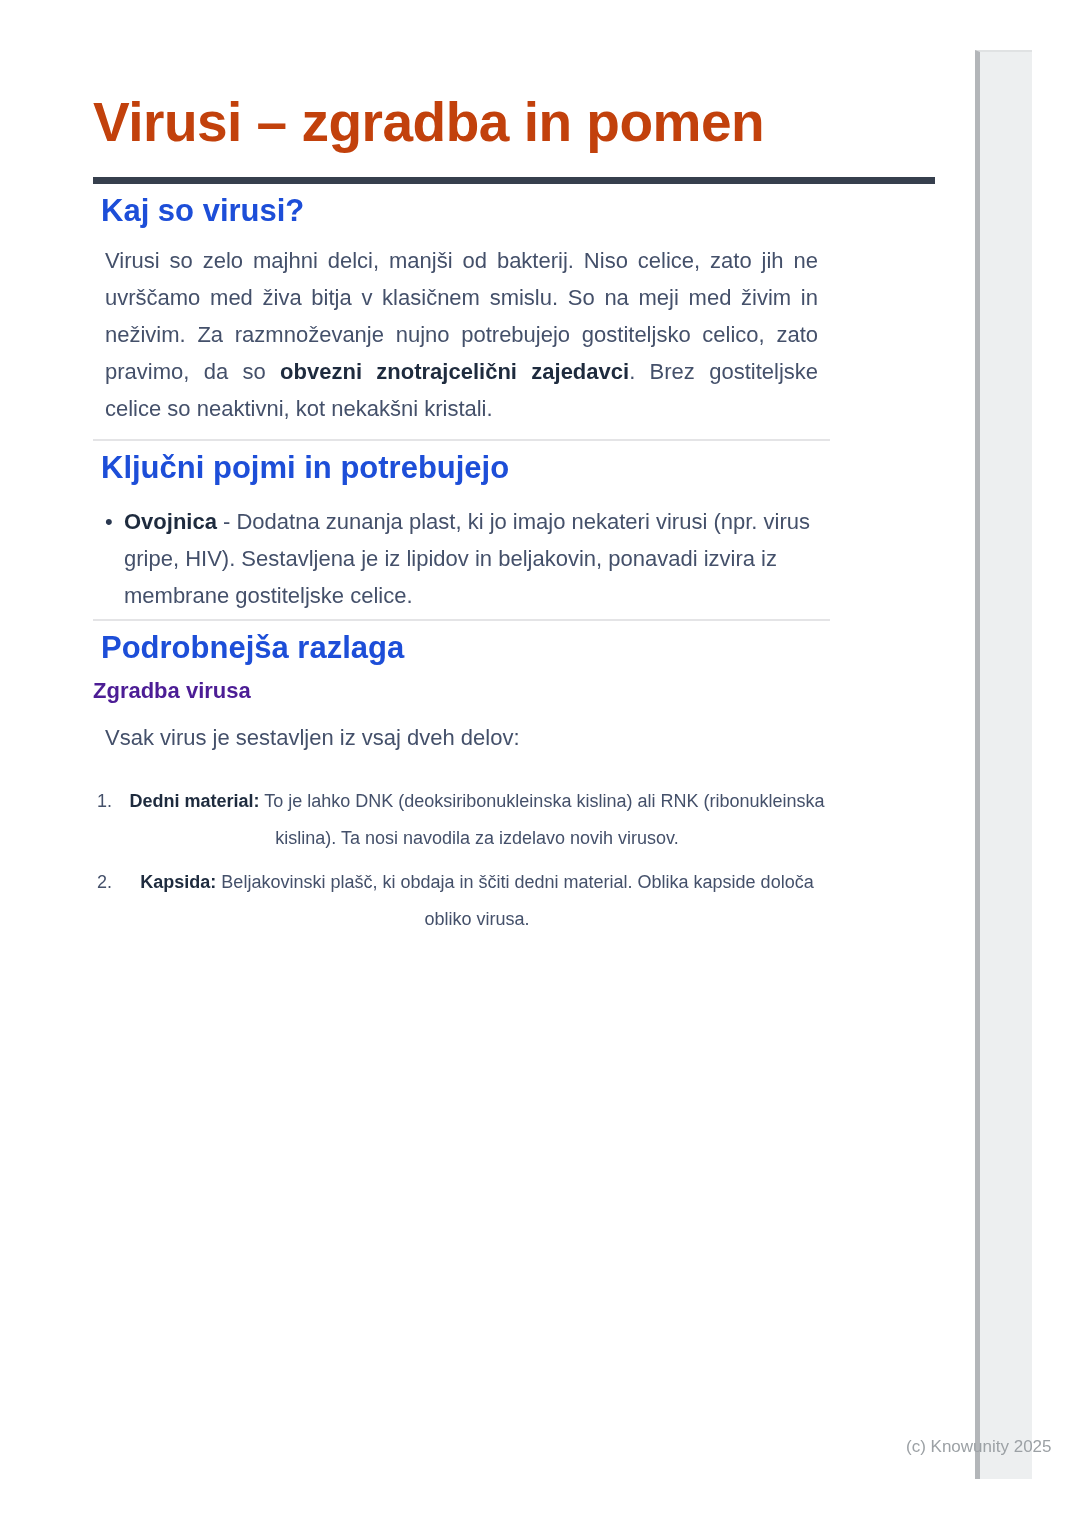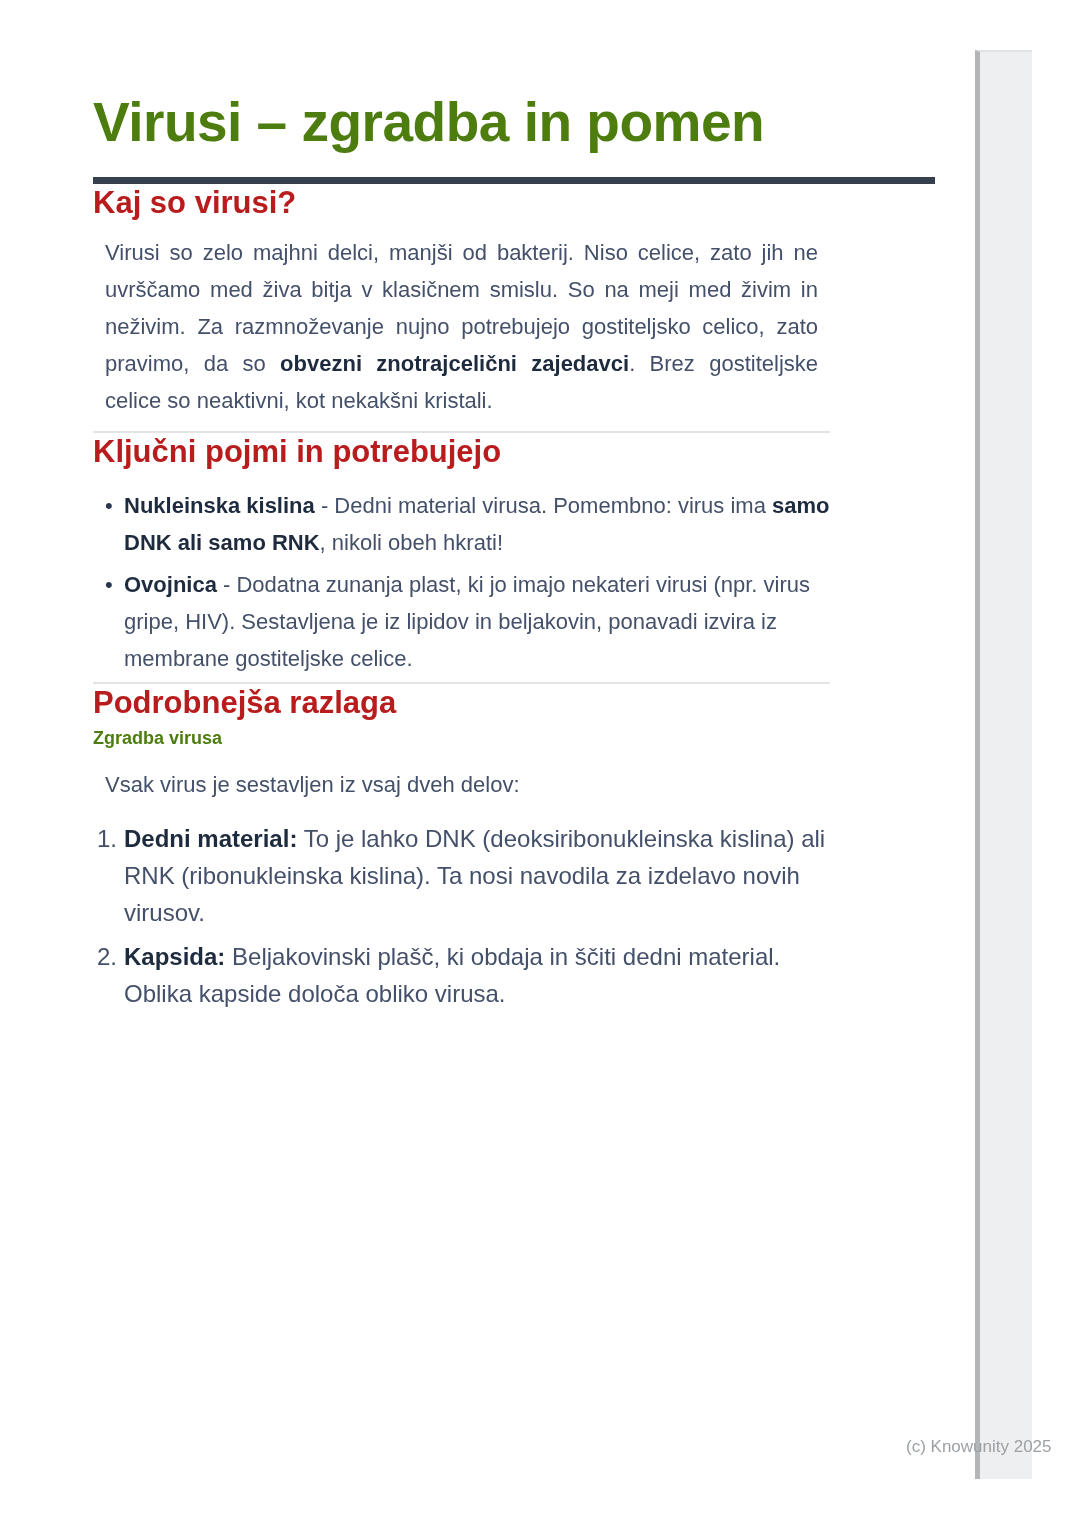--- a/index.html
+++ b/index.html
@@ -20,42 +20,42 @@
   }
   .content {
     padding: 90px 0 0 93px;
   }
   .header-block { width: 842px; }
   .doc-title {
     margin: 0;
     font-size: 55px;
     font-weight: bold;
     letter-spacing: -0.5px;
-    color: #4d7c0f;
+    color: #c2410c;
     line-height: 64px;
   }
   .title-rule {
     width: 842px;
     height: 7px;
     background: #363F4D;
     margin-top: 23px;
   }
   .col { width: 737px; }
   h2.section-heading {
-    margin: 0;
+    margin: 8px;
     font-size: 31px;
     font-weight: bold;
-    color: #b91c1c;
+    color: #1d4ed8;
     line-height: 38px;
   }
   h3.sub-heading {
     margin: 0;
-    font-size: 18px;
+    font-size: 22px;
     font-weight: bold;
-    color: #4d7c0f;
+    color: #4c1d95;
     line-height: 32px;
   }
   .intro-heading { margin-top: 39px; }
   p.body-text {
     margin: 12px;
     font-size: 22px;
     line-height: 37px;
     color: #44506A;
   }
   .justified { text-align: justify; }
@@ -88,24 +88,25 @@
     left: 0;
     top: 0;
     color: #2A3850;
   }
   .details-heading { margin-top: 34px; }
   .subsection-heading { margin-top: 40px; }
   .subsection-intro { margin-top: 18px; }
   ol.numbered-list {
     list-style: none;
     counter-reset: n;
-    margin: 17px 0 0 0;
+    margin: 27px 0 0 0;
     padding: 0 0 0 4px;
-    font-size: 24px;
+    font-size: 18px;
     line-height: 37px;
+    text-align: center;
   }
   ol.numbered-list li {
     counter-increment: n;
     position: relative;
     padding-left: 27px;
     margin-bottom: 7px;
   }
   ol.numbered-list li::before {
     content: counter(n) ".";
     position: absolute;
@@ -149,21 +150,20 @@
     <div class="col">
       <h2 class="section-heading intro-heading">Kaj so virusi?</h2>
 
       <p class="body-text justified intro-paragraph"><span>Virusi so zelo majhni delci, manjši od bakterij. Niso celice, zato jih ne uvrščamo med živa bitja v klasičnem smislu. So na meji med živim in neživim. Za razmnoževanje nujno potrebujejo gostiteljsko celico, zato pravimo, da so </span><span class="b">obvezni znotrajcelični zajedavci</span><span>. Brez gostiteljske celice so neaktivni, kot nekakšni kristali.</span></p>
 
       <hr class="section-divider divider-1">
 
       <h2 class="section-heading keyterms-heading">Ključni pojmi in potrebujejo</h2>
 
       <ul class="term-list">
-        <li><span class="b">Nukleinska kislina</span><span> - Dedni material virusa. Pomembno: virus ima </span><span class="b">samo DNK ali samo RNK</span><span>, nikoli obeh hkrati!</span></li>
         <li><span class="b">Ovojnica</span><span> - Dodatna zunanja plast, ki jo imajo nekateri virusi (npr. virus gripe, HIV). Sestavljena je iz lipidov in beljakovin, ponavadi izvira iz membrane gostiteljske celice.</span></li>
       </ul>
 
       <hr class="section-divider divider-2">
 
       <h2 class="section-heading details-heading">Podrobnejša razlaga</h2>
 
       <h3 class="sub-heading subsection-heading">Zgradba virusa</h3>
 
       <p class="body-text subsection-intro">Vsak virus je sestavljen iz vsaj dveh delov:</p>

